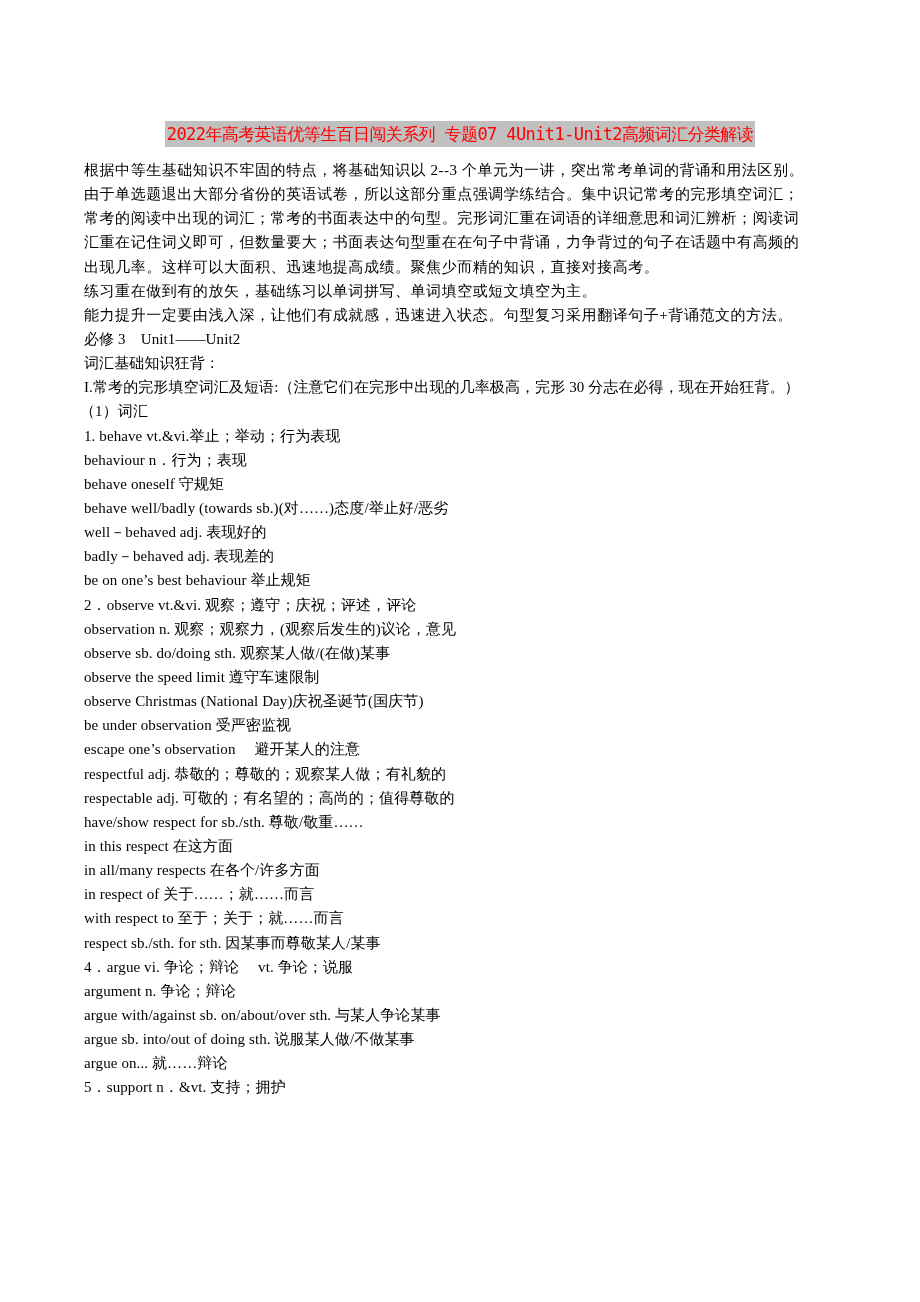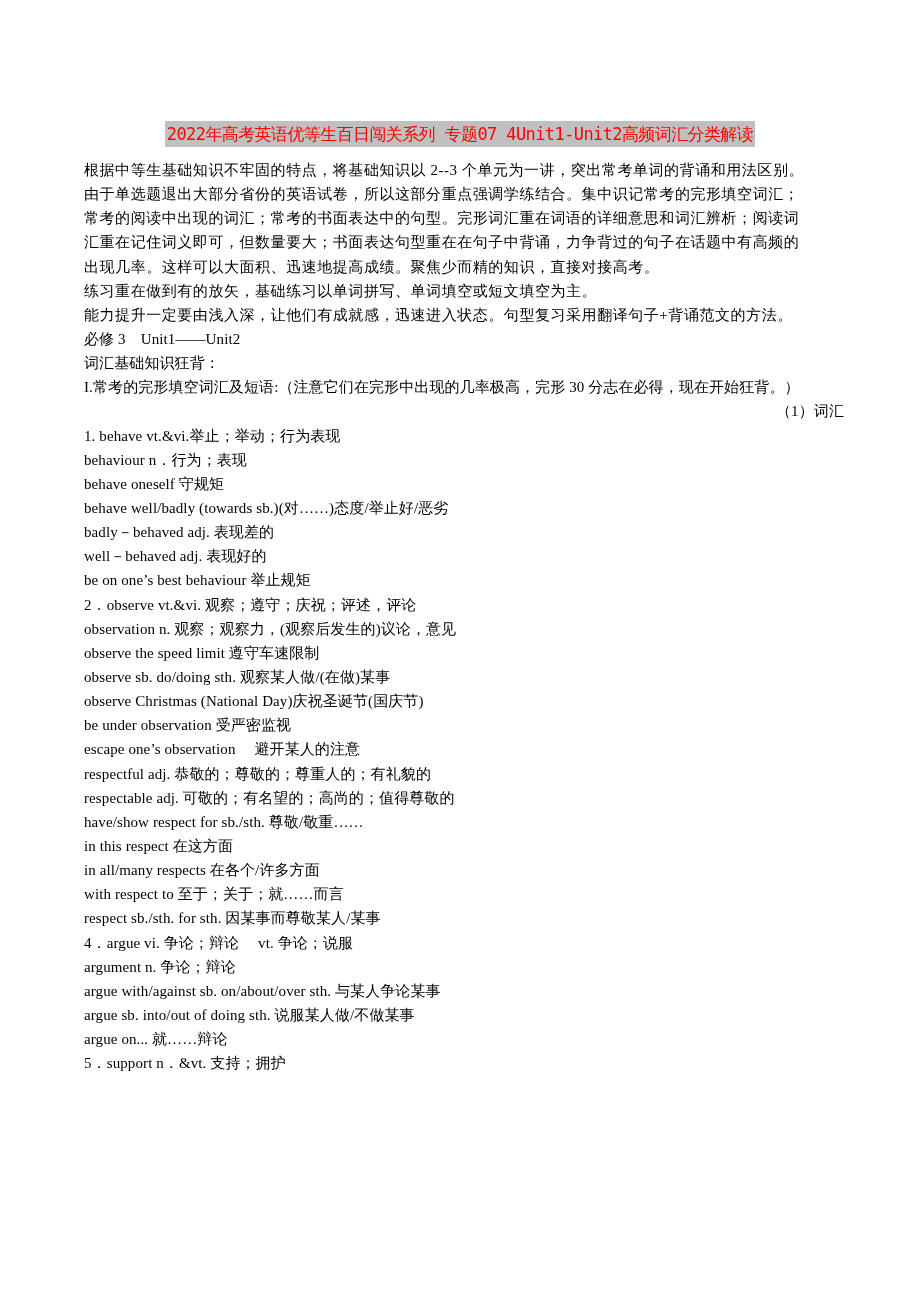--- a/index.html
+++ b/index.html
@@ -53,21 +53,20 @@
     line-height: 24.15px;
     height: 24.15px;
     white-space: nowrap;
     letter-spacing: 0.1px;
   }
   .line.para {
     letter-spacing: 0.55px;
   }
   .line.indent-paren {
     text-indent: -4px;
-    text-align: right;
   }
 </style>
 </head>
 <body>
 
 <div class="page">
 
   <div class="title-wrap">
     <span class="title">2022年高考英语优等生百日闯关系列 专题07 4Unit1-Unit2高频词汇分类解读</span>
   </div>
@@ -82,37 +81,38 @@
     <div class="line para">能力提升一定要由浅入深，让他们有成就感，迅速进入状态。句型复习采用翻译句子+背诵范文的方法。</div>
     <div class="line">必修 3　Unit1——Unit2</div>
     <div class="line">词汇基础知识狂背：</div>
     <div class="line">I.常考的完形填空词汇及短语:（注意它们在完形中出现的几率极高，完形 30 分志在必得，现在开始狂背。）</div>
     <div class="line indent-paren">（1）词汇</div>
 
     <div class="line">1. behave vt.&amp;vi.举止；举动；行为表现</div>
     <div class="line">behaviour n．行为；表现</div>
     <div class="line">behave oneself  守规矩</div>
     <div class="line">behave well/badly (towards sb.)(对……)态度/举止好/恶劣</div>
+    <div class="line">well－behaved adj.  表现好的</div>
     <div class="line">badly－behaved adj.  表现差的</div>
-    <div class="line">well－behaved adj.  表现好的</div>
     <div class="line">be on one’s best behaviour  举止规矩</div>
 
     <div class="line">2．observe vt.&amp;vi.  观察；遵守；庆祝；评述，评论</div>
     <div class="line">observation n.  观察；观察力，(观察后发生的)议论，意见</div>
+    <div class="line">observe sb. do/doing sth.  观察某人做/(在做)某事</div>
     <div class="line">observe the speed limit  遵守车速限制</div>
-    <div class="line">observe sb. do/doing sth.  观察某人做/(在做)某事</div>
     <div class="line">observe Christmas (National Day)庆祝圣诞节(国庆节)</div>
     <div class="line">be under observation  受严密监视</div>
     <div class="line">escape one’s observation　 避开某人的注意</div>
 
-    <div class="line">respectful adj.  恭敬的；尊敬的；尊重人的；有礼貌的</div>
+    <div class="line">respectful adj.  恭敬的；尊敬的；观察某人做；有礼貌的</div>
     <div class="line">respectable adj.  可敬的；有名望的；高尚的；值得尊敬的</div>
     <div class="line">have/show respect for sb./sth.  尊敬/敬重……</div>
     <div class="line">in this respect  在这方面</div>
     <div class="line">in all/many respects  在各个/许多方面</div>
+    <div class="line">in respect of  关于……；就……而言</div>
     <div class="line">with respect to  至于；关于；就……而言</div>
     <div class="line">respect sb./sth. for sth.  因某事而尊敬某人/某事</div>
 
     <div class="line">4．argue vi.  争论；辩论　 vt.  争论；说服</div>
     <div class="line">argument n.  争论；辩论</div>
     <div class="line">argue with/against sb. on/about/over sth.  与某人争论某事</div>
     <div class="line">argue sb. into/out of doing sth.  说服某人做/不做某事</div>
     <div class="line">argue on...  就……辩论</div>
 
     <div class="line">5．support n．&amp;vt.  支持；拥护</div>

